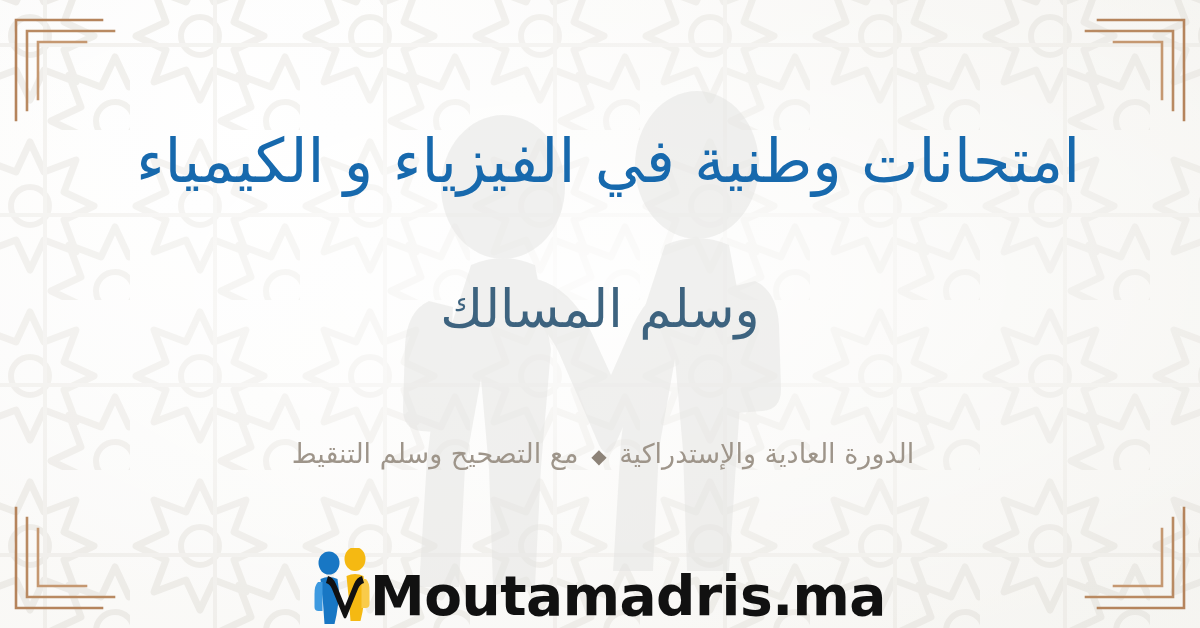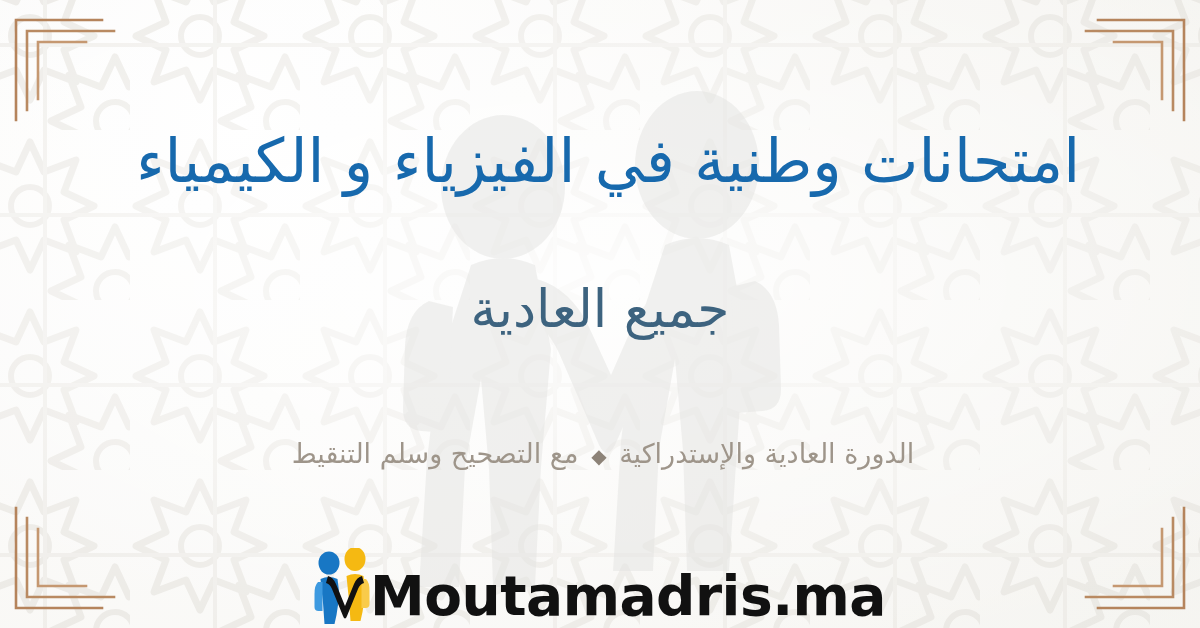--- a/index.html
+++ b/index.html
@@ -235,21 +235,21 @@
       <path d="M2 106 V6 H88"></path>
       <path d="M13 96 V17 H100" stroke="#b98a62"></path>
       <path d="M24 85 V28 H72" stroke="#c59871"></path>
     </g>
   </svg>
 
   <div class="content">
 
     <h1 class="title-main">امتحانات وطنية في الفيزياء و الكيمياء</h1>
 
-    <h2 class="title-sub">جميع العادية</h2>
+    <h2 class="title-sub">وسلم المسالك</h2>
 
     <p class="tagline">
       <span>الدورة العادية والإستدراكية</span>
       <span class="sep">◆</span>
       <span>مع التصحيح وسلم التنقيط</span>
     </p>
 
     <div class="brand">
       <svg class="brand-mark" viewBox="0 0 62 78" aria-hidden="true">
 

